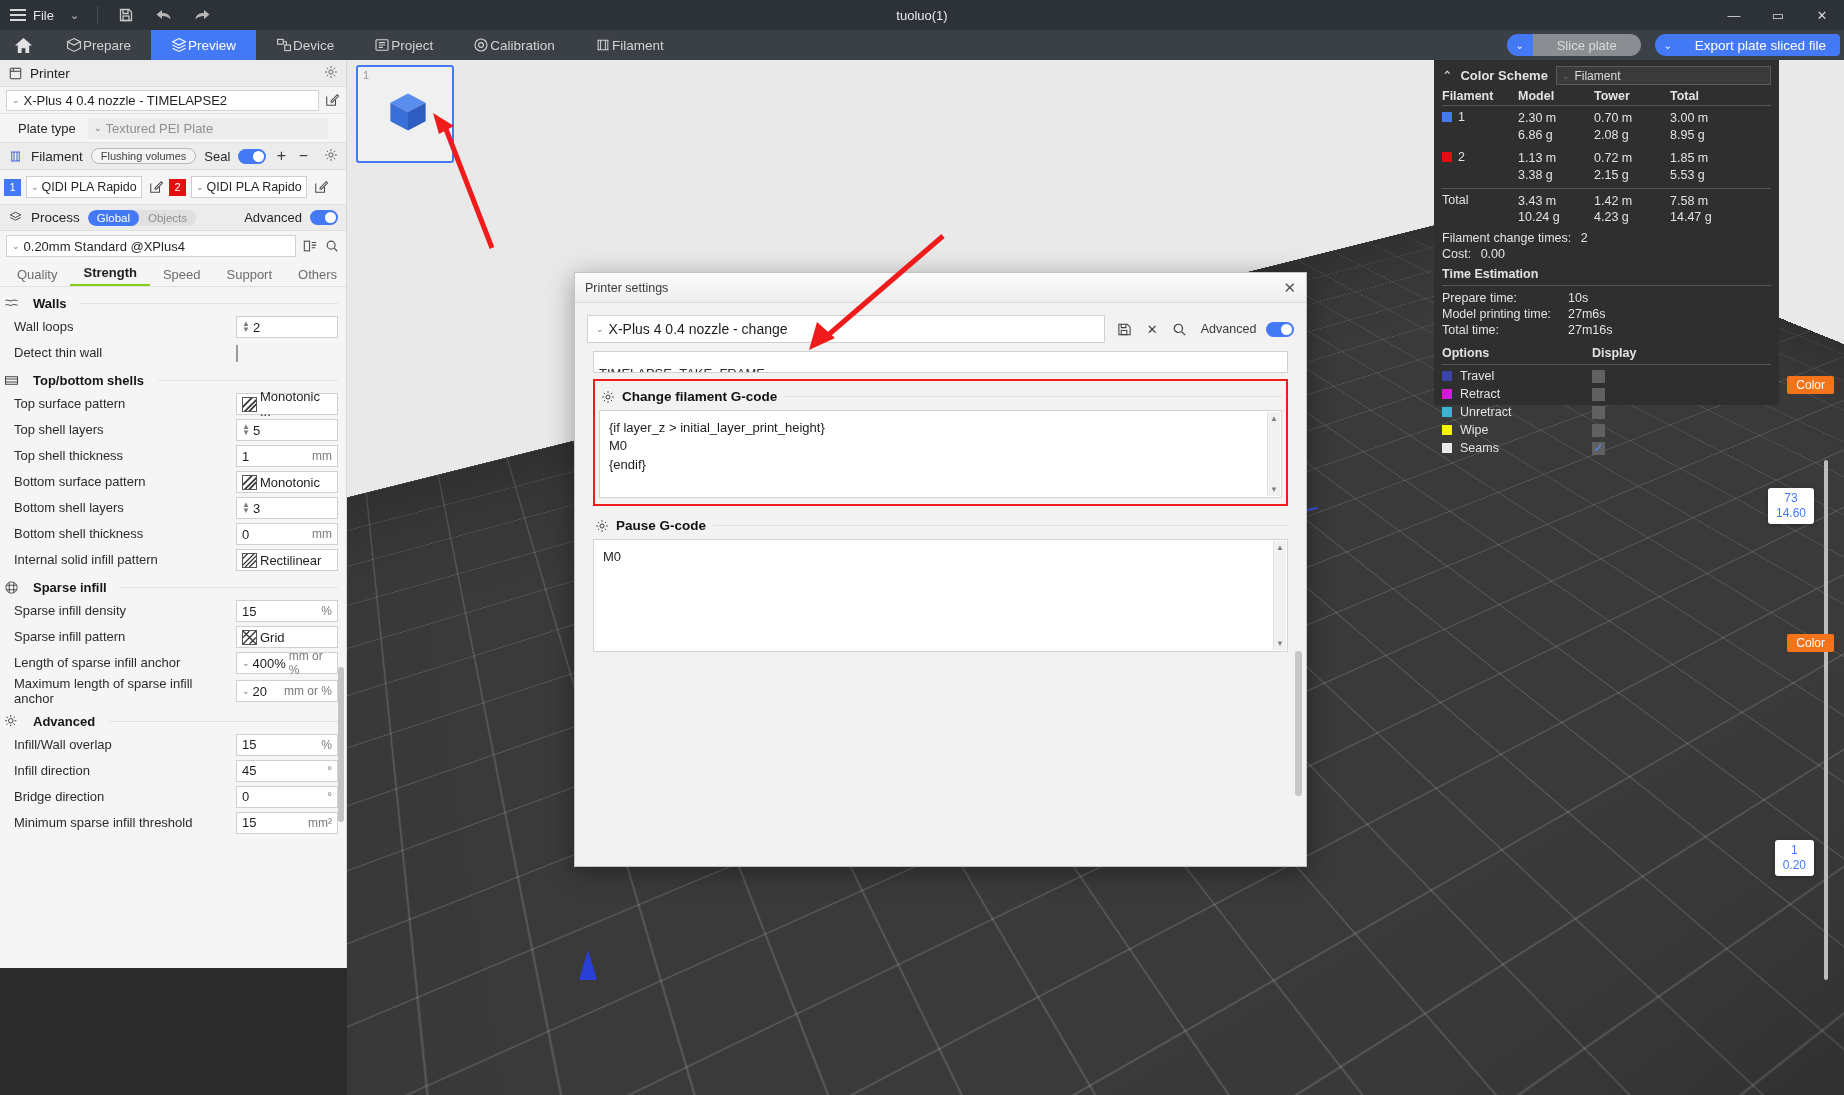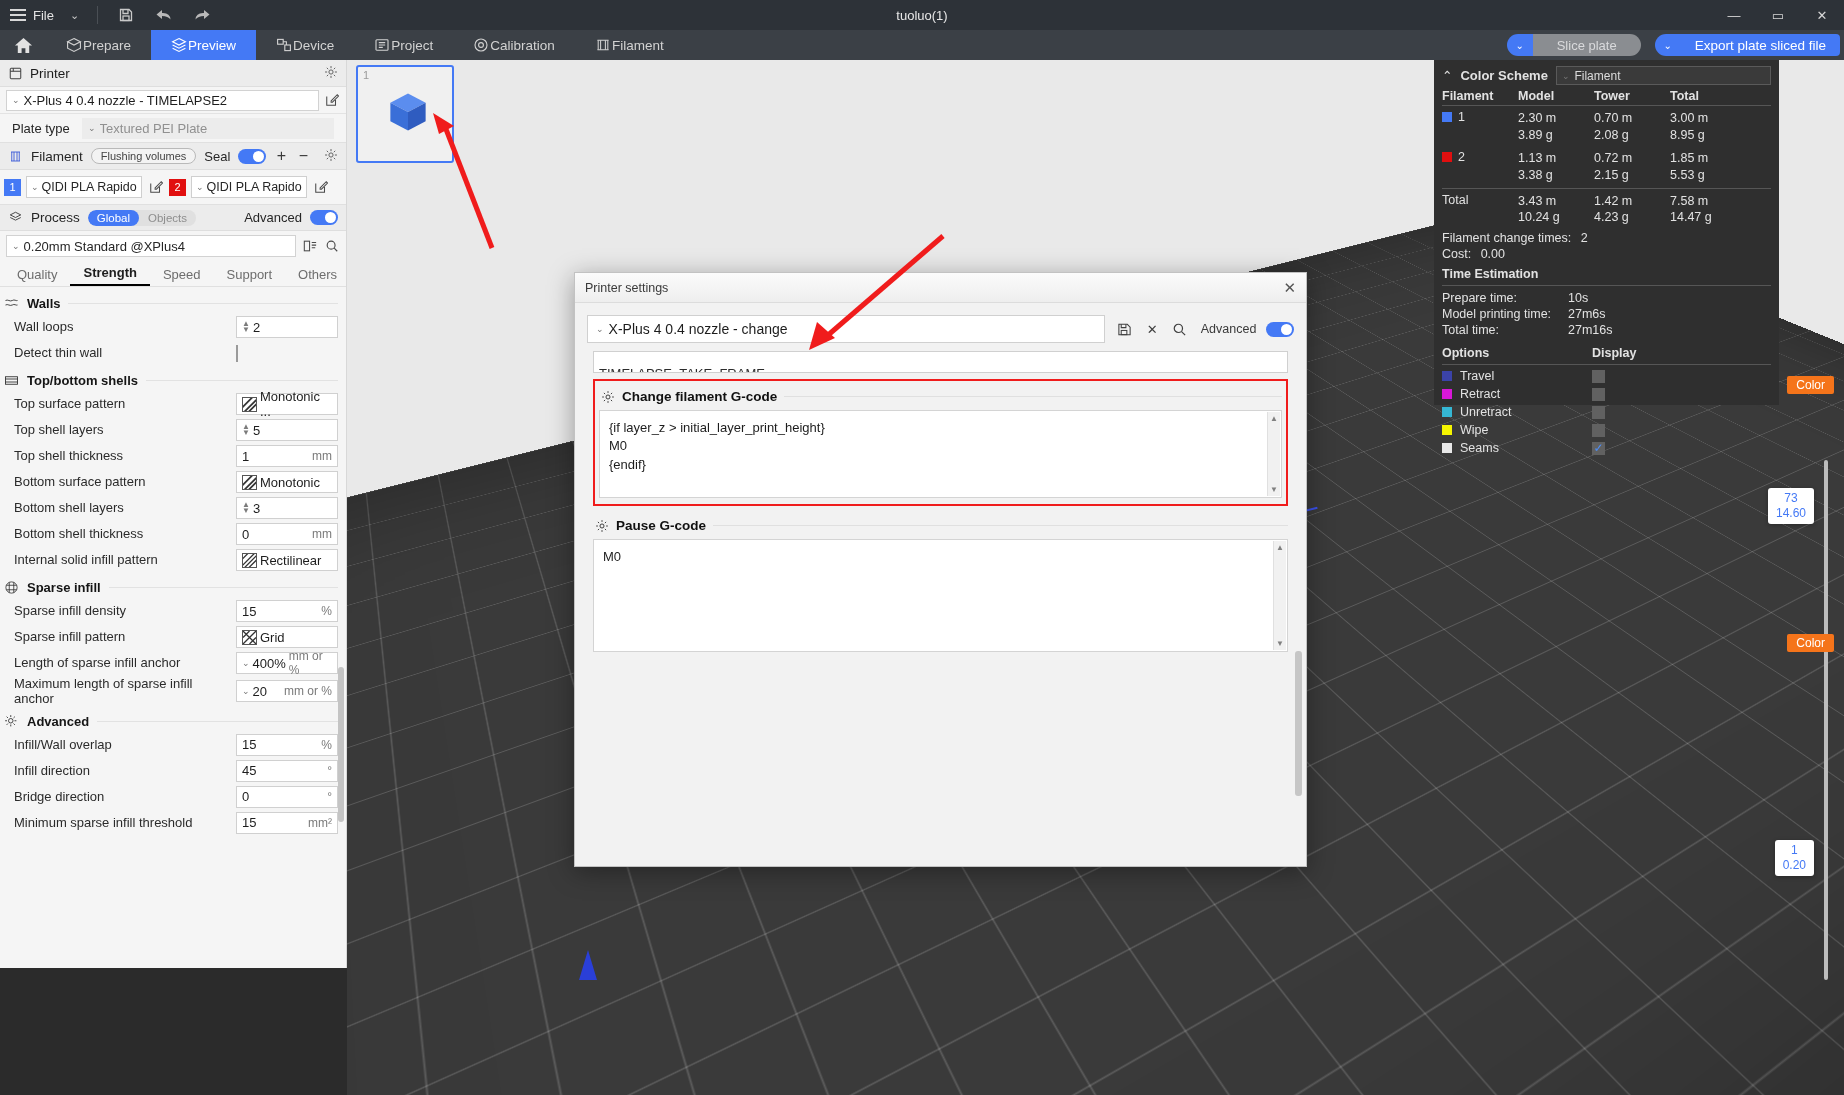--- a/index.html
+++ b/index.html
@@ -80,21 +80,21 @@
   .combo {
     flex: 1; height: 21px; border: 1px solid #d2d2d2; background: #fff;
     display: flex; align-items: center; padding: 0 5px; gap: 4px;
     font-size: 13px; color: #1d1d1d;
   }
   .combo .cv { white-space: nowrap; overflow: hidden; }
   .combo.flat { border-color: transparent; background: #ececec; color: #909090; }
   .caret-s { font-size: 9px; color: #777; }
   .mini-btn { width: 17px; height: 17px; display:flex; align-items:center; justify-content:center; color:#4a4a4a; }
 
-  .plate-row { height: 28px; display: flex; align-items: center; padding: 0 12px; gap: 8px; }
+  .plate-row { height: 28px; display: flex; align-items: center; padding: 0 18px; gap: 8px; }
   .plate-row .lbl { width: 62px; font-size: 13px; }
 
   .fil-head {
     height: 28px; display: flex; align-items: center; padding: 0 8px; gap: 8px;
     background: #ececec; border-top: 1px solid #e0e0e0; border-bottom: 1px solid #dedede;
   }
   .pill {
     border: 1px solid #b9b9b9; border-radius: 9px; padding: 1px 9px;
     font-size: 11px; color: #444; background: #f3f3f3; text-align: right;
   }
@@ -125,25 +125,25 @@
   .preset-combo {
     flex: 1; height: 22px; border: 1px solid #d2d2d2; background: #fff;
     display: flex; align-items: center; gap: 4px; padding: 0 5px; font-size: 13px;
   }
 
   .tabs-row {
     height: 26px; display: flex; align-items: flex-end; gap: 0; padding: 0 4px;
     border-bottom: 1px solid #e0e0e0;
   }
   .ptab { font-size: 13px; color: #6d6d6d; padding: 0 13px 4px 13px; }
-  .ptab.on { color: #1d1d1d; font-weight: bold; border-bottom: 2px solid #000000; }
+  .ptab.on { color: #1d1d1d; font-weight: bold; border-bottom: 2px solid #84cc16; }
 
   .params { height: 850px; overflow: hidden; position: relative; padding-top: 2px; }
   .grp {
-    display: flex; align-items: center; gap: 8px; padding: 7px 8px 3px 4px; text-align: right;
+    display: flex; align-items: center; gap: 14px; padding: 7px 8px 3px 4px; text-align: right;
   }
   .grp .gt { font-size: 13px; font-weight: bold; color: #151515; white-space: nowrap; }
   .grp .gline { flex: 1; height: 1px; background: #e2e2e2; }
 
   .prow { display: flex; align-items: center; min-height: 26px; padding: 0 8px 0 14px; }
   .prow .pl { flex: 1; font-size: 13px; color: #2b2b2b; line-height: 1.18; padding-right: 6px; }
   .pfield {
     width: 102px; height: 22px; border: 1px solid #d0d0d0; background: #fff;
     display: flex; align-items: center; padding: 0 5px; font-size: 13px; color: #1d1d1d;
     position: relative; gap: 3px;
@@ -730,21 +730,21 @@
         <div class="c0">Filament</div>
         <div class="c1">Model</div>
         <div class="c2">Tower</div>
         <div class="c3">Total</div>
       </div>
       <div class="trow" style="margin-top:4px">
         <div class="c0">
             <span class="mini-sw" style="background:#4479f5"></span>
           <span>1</span>
           </div>
-        <div class="c1 two"><span>2.30 m</span><br><span>3.89 g</span></div>
+        <div class="c1 two"><span>2.30 m</span><br><span>6.86 g</span></div>
         <div class="c2 two"><span>0.70 m</span><br><span>2.08 g</span></div>
         <div class="c3 two"><span>3.00 m</span><br><span>8.95 g</span></div>
       </div>
       <div class="trow" style="margin-top:6px">
         <div class="c0">
             <span class="mini-sw" style="background:#e10f0f"></span>
           <span>2</span>
           </div>
         <div class="c1 two"><span>1.13 m</span><br><span>3.38 g</span></div>
         <div class="c2 two"><span>0.72 m</span><br><span>2.15 g</span></div>

